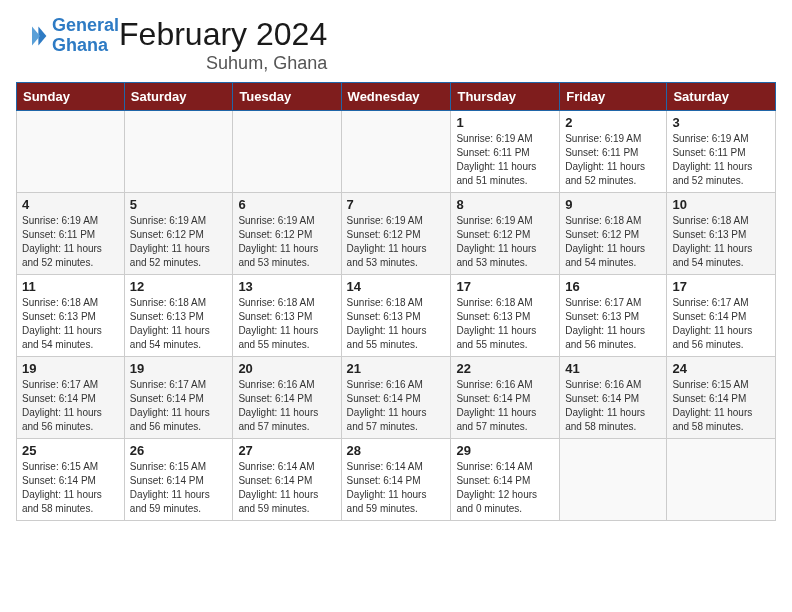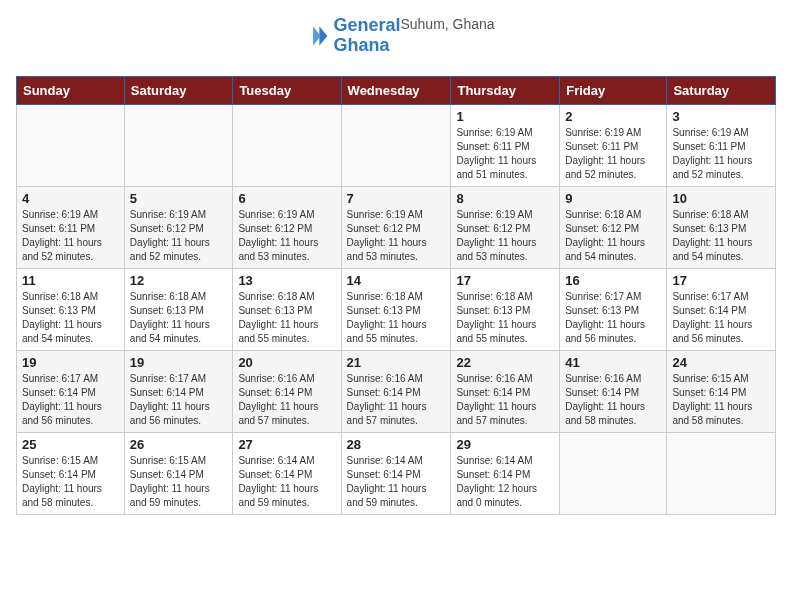--- a/index.html
+++ b/index.html
@@ -5,23 +5,23 @@
     * { box-sizing: border-box; margin: 0; padding: 0; }
     body {
       font-family: Arial, sans-serif;
       background: #fff;
       width: 792px;
       min-height: 612px;
       padding: 16px;
     }
     .header {
       display: flex;
-      justify-content: center;
+      justify-content: flex-start;
       align-items: flex-start;
-      margin-bottom: 20px;
+      margin-bottom: 8px;
     }
     .logo {
       display: flex;
       align-items: center;
       gap: 4px;
     }
     .logo-text {
       font-size: 18px;
       font-weight: bold;
       color: #1a1a1a;
@@ -34,21 +34,21 @@
     }
     .title-block {
       text-align: right;
     }
     .month-title {
       font-size: 32px;
       font-weight: normal;
       color: #1a1a1a;
     }
     .subtitle {
-      font-size: 14px;
+      font-size: 18px;
       color: #555;
     }
     .calendar {
       width: 100%;
       border-collapse: collapse;
       border: 1px solid #ccc;
     }
     .calendar th {
       background-color: #2e7bc4;
       color: #fff;
@@ -94,20 +94,21 @@
     <svg class="logo-icon" viewBox="0 0 40 40">
       <polygon points="28,8 38,20 28,32" fill="#2e7bc4"></polygon>
       <polygon points="20,8 30,20 20,32" fill="#5aa0d8"></polygon>
     </svg>
     <div class="logo-text">
       <div><span class="blue">General</span></div>
       <div><span class="blue">Ghana</span></div>
     </div>
   </div>
   <div class="title-block">
+    <div class="month-title">February 2024</div>
     <div class="subtitle">Suhum, Ghana</div>
   </div>
 </div>
 
 <table class="calendar">
   <thead>
     <tr>
     <th>Sunday</th>
         <th>Saturday</th>
         <th>Tuesday</th>

